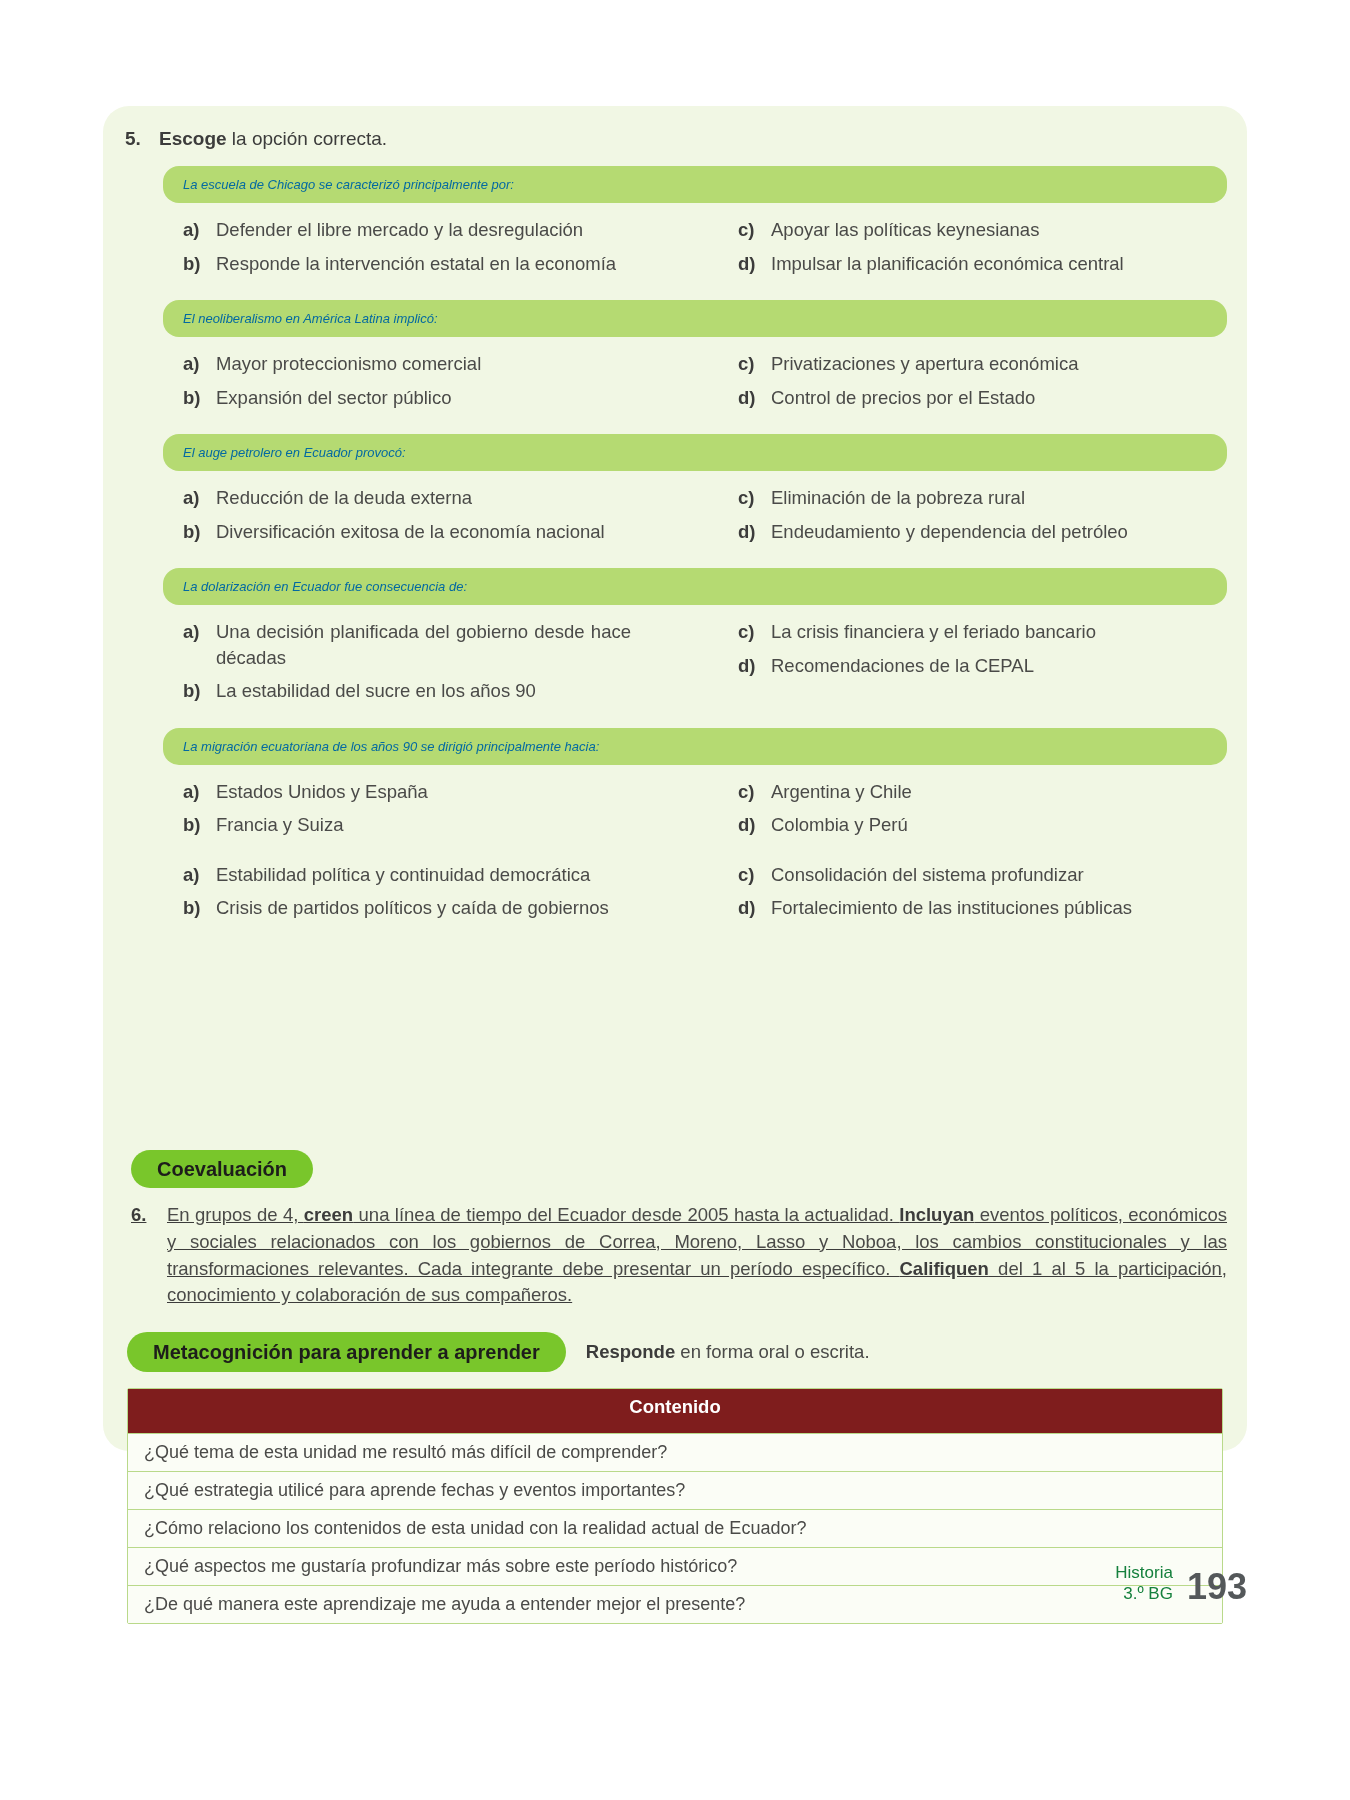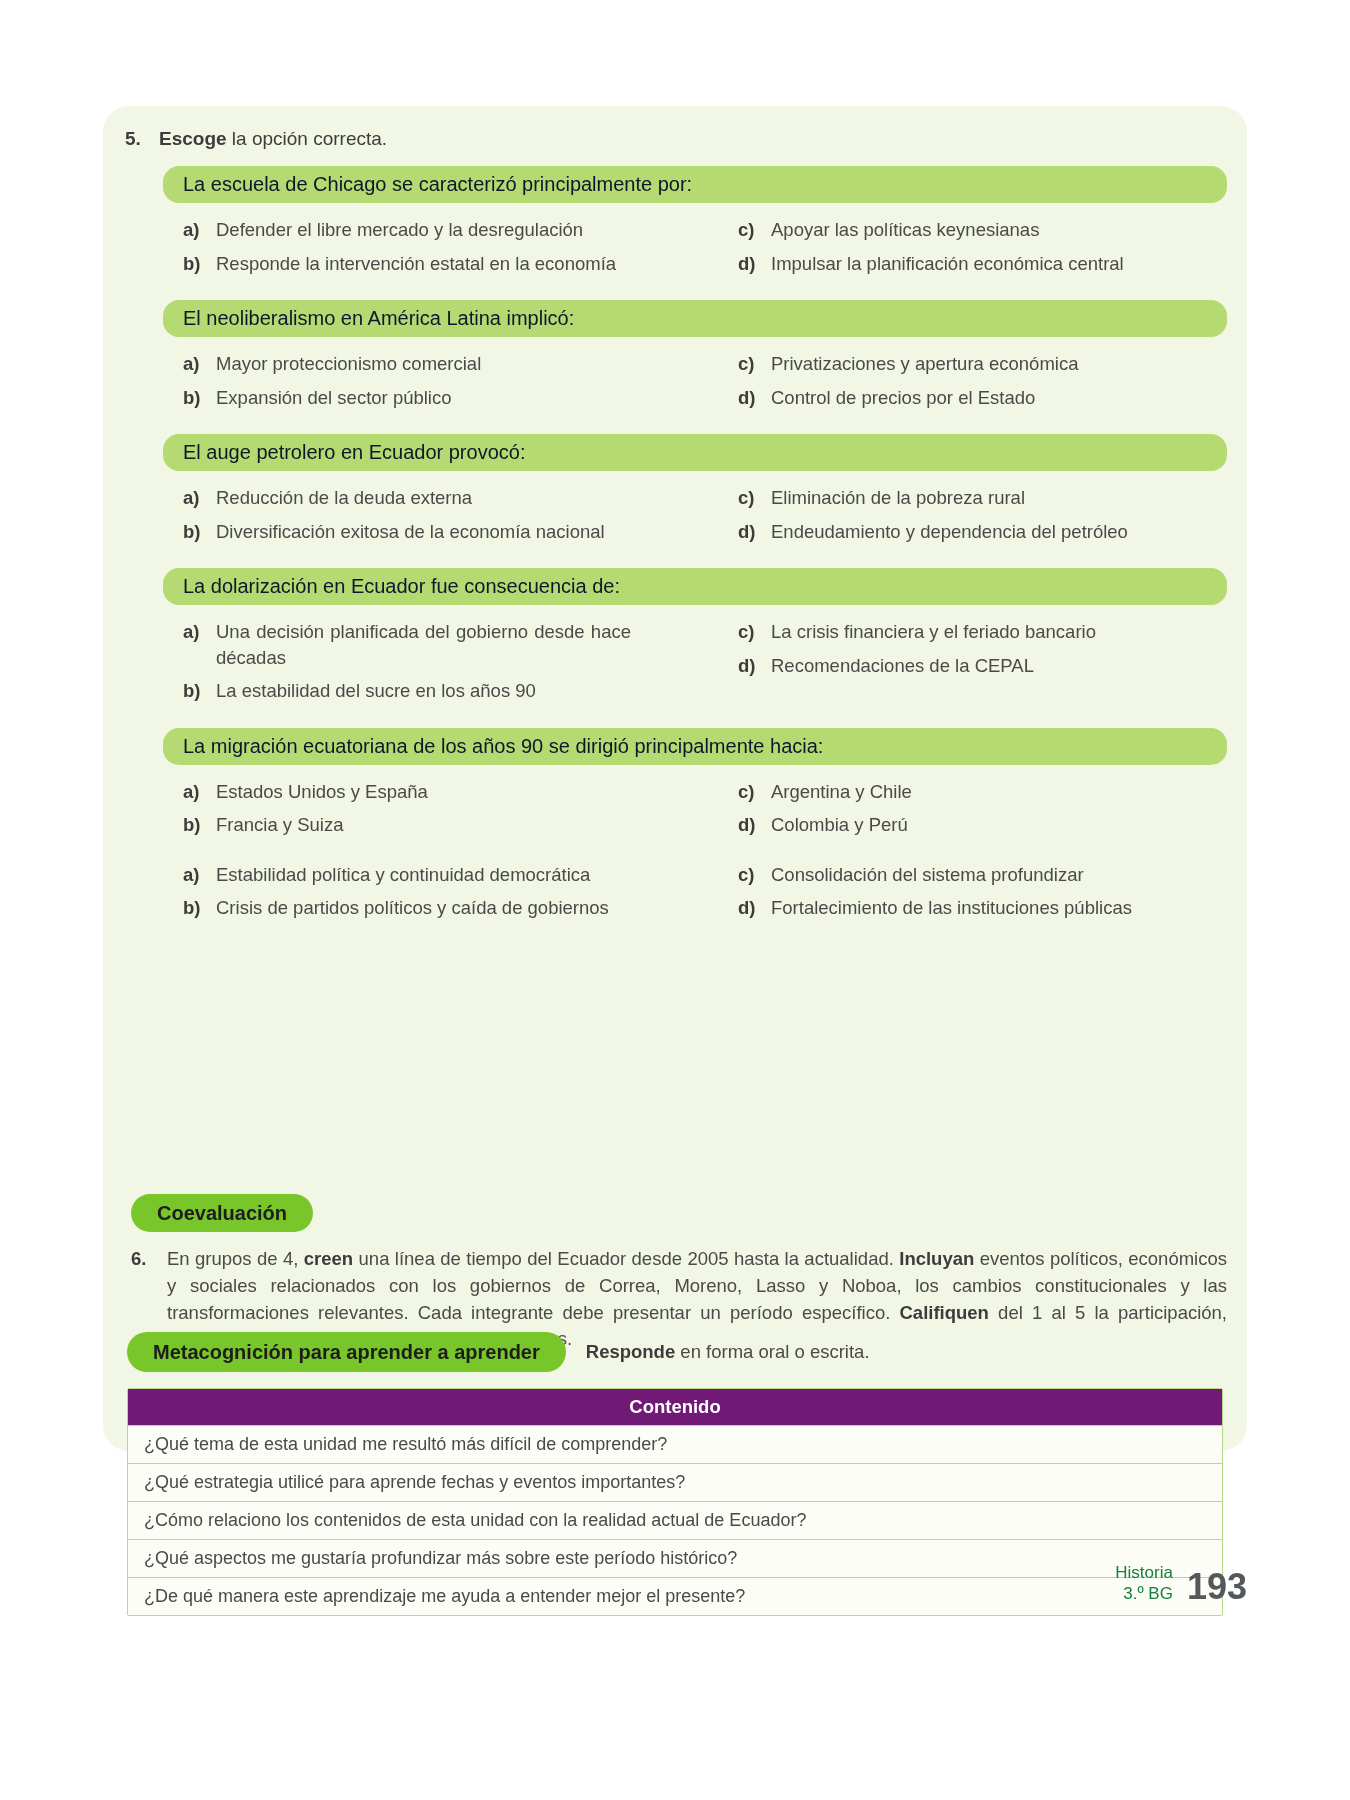--- a/index.html
+++ b/index.html
@@ -61,23 +61,24 @@
     padding-left: 46px;
     padding-right: 6px;
   }
   .qbar {
     background: #b5da72;
     border-radius: 16px;
     height: 37px;
     display: flex;
     align-items: center;
     padding-left: 20px;
-    font-size: 20px;
-    color: #0f172a;
-    box-sizing: border-box;
+    font-size: 13px;
+    color: #0369a1;
+    box-sizing: border-box;
+    font-style: italic;
   }
   .opts {
     display: flex;
     margin-top: 14px;
     padding-left: 20px;
     padding-right: 6px;
   }
   .opt-col {
     flex: 0 0 50%;
     box-sizing: border-box;
@@ -114,22 +115,23 @@
     font-weight: bold;
     border-radius: 19px;
     height: 38px;
     padding: 0 26px;
     font-size: 20px;
     box-sizing: border-box;
   }
   .coev-wrap {
     position: absolute;
     left: 28px;
-    top: 1088px;
+    top: 1044px;
     right: 14px;
+    text-decoration: underline;
   }
   .item6 {
     display: flex;
     margin-top: 14px;
     font-size: 18.5px;
     line-height: 1.45;
     padding-right: 6px;
   }
   .item6-num {
     font-weight: bold;
@@ -174,26 +176,26 @@
 
   .meta-table {
     margin-top: 16px;
     border: 1px solid #b9d98a;
     border-radius: 2px;
     width: 1096px;
     box-sizing: border-box;
     background: #fbfdf6;
   }
   .meta-th {
-    background: #701a75;
+    background: #7f1d1d;
     color: #ffffff;
     font-weight: bold;
     text-align: center;
     font-size: 18.5px;
-    height: 36px;
+    height: 44px;
     line-height: 36px;
   }
   .meta-td {
     border-top: 1px solid #b9d98a;
     height: 37px;
     line-height: 37px;
     padding-left: 16px;
     font-size: 18px;
     color: #4a4a48;
     background: #fbfdf6;

